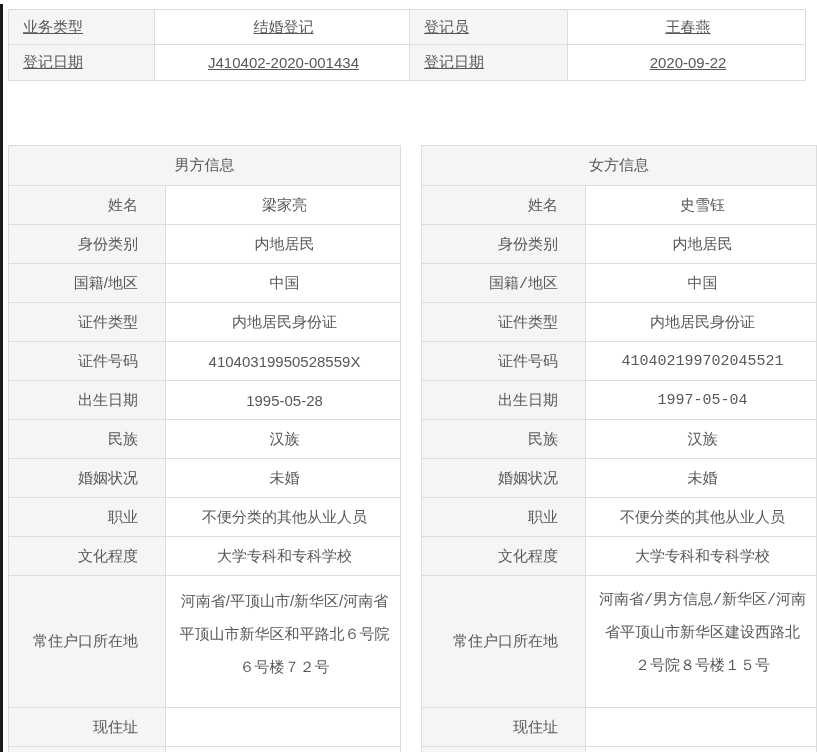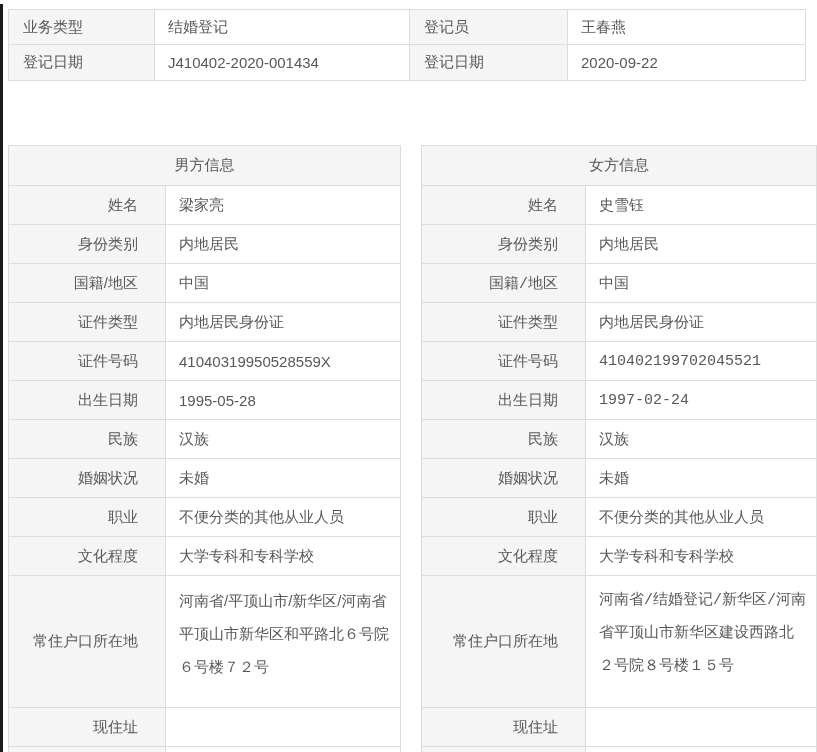--- a/index.html
+++ b/index.html
@@ -32,30 +32,30 @@
     border: 1px solid #dcdcdc;
     vertical-align: middle;
     overflow: hidden;
   }
   .lbl {
     background: #f5f5f5;
   }
   .val {
     background: #ffffff;
     padding: 4px 10px 4px 13px;
-    text-align: left;
+    text-align: center;
   }
   
   .summary-table {
     position: absolute;
     left: 8px;
     top: 9px;
     width: 797px;
   }
-  .summary-table tr { height: 36px; }
+  .summary-table tr { height: 36px; text-decoration: underline; }
   .summary-table .lbl {
     text-align: left;
     padding: 4px 8px 4px 14px;
   }
   
   .person-wrap {
     position: absolute;
     left: 8px;
     top: 145px;
     width: 801px;
@@ -200,41 +200,41 @@
     <tr>
       <td class="lbl">证件类型</td>
       <td class="val">内地居民身份证</td>
     </tr>
     <tr>
       <td class="lbl">证件号码</td>
       <td class="val">410402199702045521</td>
     </tr>
     <tr>
       <td class="lbl">出生日期</td>
-      <td class="val">1997-02-24</td>
+      <td class="val">1997-05-04</td>
     </tr>
     <tr>
       <td class="lbl">民族</td>
       <td class="val">汉族</td>
     </tr>
     <tr>
       <td class="lbl">婚姻状况</td>
       <td class="val">未婚</td>
     </tr>
     <tr>
       <td class="lbl">职业</td>
       <td class="val">不便分类的其他从业人员</td>
     </tr>
     <tr>
       <td class="lbl">文化程度</td>
       <td class="val">大学专科和专科学校</td>
     </tr>
     <tr class="tall">
       <td class="lbl">常住户口所在地</td>
-      <td class="val">河南省/结婚登记/新华区/河南省平顶山市新华区建设西路北２号院８号楼１５号</td>
+      <td class="val">河南省/男方信息/新华区/河南省平顶山市新华区建设西路北２号院８号楼１５号</td>
     </tr>
     <tr>
       <td class="lbl">现住址</td>
       <td class="val"></td>
     </tr>
     <tr>
       <td class="lbl">手机号码</td>
       <td class="val"></td>
     </tr>
   </tbody>

